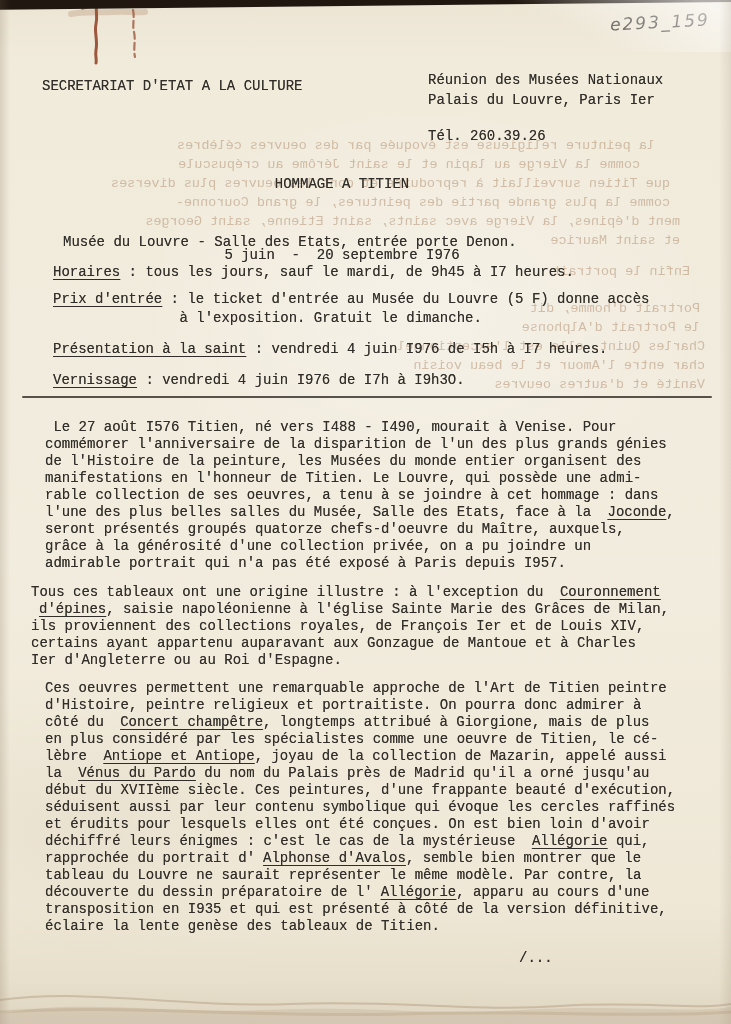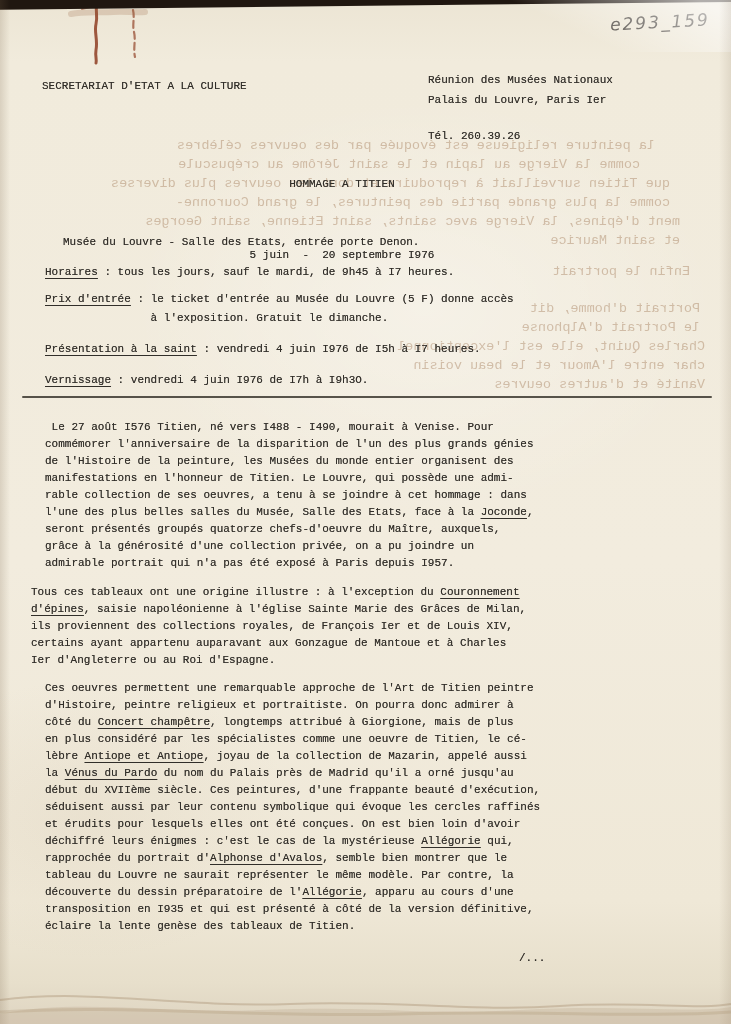--- a/index.html
+++ b/index.html
@@ -31,25 +31,25 @@
     background:linear-gradient(90deg, rgba(120,100,75,0.20), rgba(120,100,75,0));
   }
   .right-edge-shadow {
     position:absolute; top:0; right:0; width:12px; height:1024px;
     background:linear-gradient(270deg, rgba(120,100,75,0.14), rgba(120,100,75,0));
   }
 
   .mono {
     position:absolute;
     color:#312e29;
-    font-size:11px; line-height:17px;
+    font-size:14px; line-height:17px;
     white-space:pre;
     text-shadow:0 0 0.5px rgba(49,46,41,0.65);
   }
-  .mono u { text-decoration-thickness:1.4px; text-underline-offset:3px; }
+  .mono u { text-decoration-thickness:1.4px; text-underline-offset:3px;margin-left:8px; }
 
   .info-line { line-height:19px; }
 
   .center-block { left:45px; width:594px; text-align:center; }
 
   .rule {
     position:absolute; left:22px; top:396px; width:690px; height:2px;
     background:#3b372f; opacity:0.85; border-radius:1px;
   }
 

